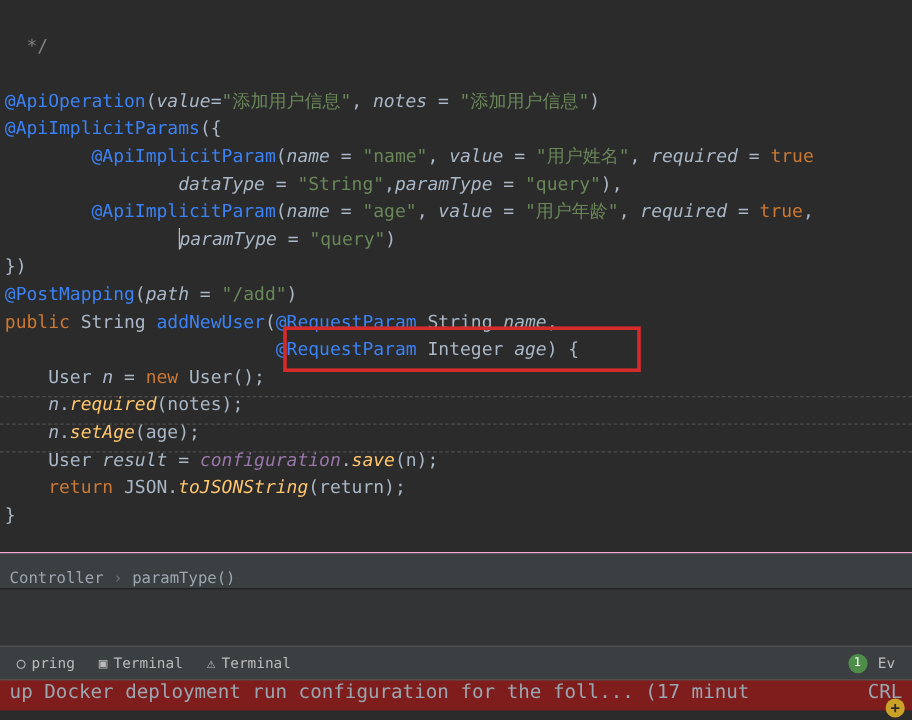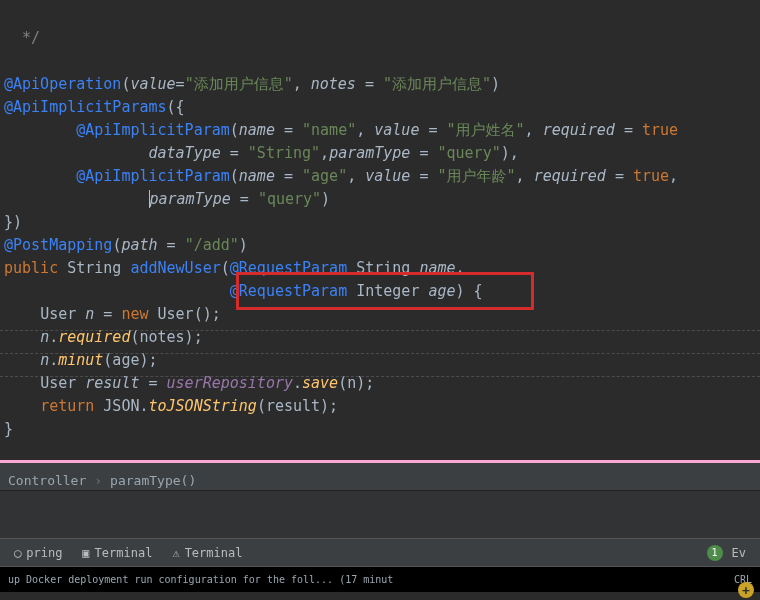--- a/index.html
+++ b/index.html
@@ -46,27 +46,27 @@
     left: 0;
     right: 0;
     height: 1px;
     border-top: 1px dashed #6e6e6e;
     opacity: 0.5;
     pointer-events: none;
   }
 
   .breadcrumb {
     background: #3c3f41;
-    border-top: 3px solid #f9a8d4;
+    border-top: 1px solid #f9a8d4;
     color: #9aa7b0;
     font-size: 13px;
-    padding: 2px 8px;
+    padding: 14px 8px;
     height: 30px;
     display: flex;
-    align-items: flex-end;
+    align-items: flex-start;
   }
   .breadcrumb .sep { margin: 0 8px; color: #6e7377; }
 
   .gap {
     background: #313335;
     height: 48px;
     border-top: 1px solid #222;
   }
 
   .bottom-tabs {
@@ -94,26 +94,25 @@
     border-radius: 50%;
     width: 16px; height: 16px;
     display: inline-flex;
     align-items: center;
     justify-content: center;
     font-size: 10px;
     margin-right: 4px;
   }
 
   .status {
-    background: #000000;
+    background: #7f1d1d;
     border-top: 1px solid #555;
     display: flex;
-    align-items: center;
     height: 26px;
-    font-size: 10px;
+    font-size: 16px;
     color: #9aa7b0;
     padding: 0 8px;
   }
   .status .spacer { flex: 1; }
   .plus-badge {
     position: absolute;
     right: 6px;
     bottom: 2px;
     width: 16px; height: 16px;
     background: #c9a227;
@@ -139,23 +138,23 @@
 <span>        </span><span class="t-ann">@ApiImplicitParam</span><span class="t-punc">(</span><span class="t-id">name</span><span class="t-punc"> = </span><span class="t-str">"name"</span><span class="t-punc">, </span><span class="t-id">value</span><span class="t-punc"> = </span><span class="t-str">"用户姓名"</span><span class="t-punc">, </span><span class="t-id">required</span><span class="t-punc"> = </span><span class="t-kw">true</span>
 <span>                </span><span class="t-id">dataType</span><span class="t-punc"> = </span><span class="t-str">"String"</span><span class="t-punc">,</span><span class="t-id">paramType</span><span class="t-punc"> = </span><span class="t-str">"query"</span><span class="t-punc">),</span>
 <span>        </span><span class="t-ann">@ApiImplicitParam</span><span class="t-punc">(</span><span class="t-id">name</span><span class="t-punc"> = </span><span class="t-str">"age"</span><span class="t-punc">, </span><span class="t-id">value</span><span class="t-punc"> = </span><span class="t-str">"用户年龄"</span><span class="t-punc">, </span><span class="t-id">required</span><span class="t-punc"> = </span><span class="t-kw">true</span><span class="t-punc">,</span>
 <span>                </span><span class="caret"></span><span class="t-id">paramType</span><span class="t-punc"> = </span><span class="t-str">"query"</span><span class="t-punc">)</span>
 <span class="t-punc">})</span>
 <span class="t-ann">@PostMapping</span><span class="t-punc">(</span><span class="t-id">path</span><span class="t-punc"> = </span><span class="t-str">"/add"</span><span class="t-punc">)</span>
 <span class="t-kw">public</span><span> </span><span class="t-type">String</span><span> </span><span class="t-mdef">addNewUser</span><span class="t-punc">(</span><span class="t-ann">@RequestParam</span><span> </span><span class="t-type">String</span><span> </span><span class="t-id">name</span><span class="t-punc">,</span>
 <span>                         </span><span class="t-ann">@RequestParam</span><span> </span><span class="t-type">Integer</span><span> </span><span class="t-id">age</span><span class="t-punc">) {</span>
 <span>    </span><span class="t-type">User</span><span> </span><span class="t-id">n</span><span class="t-punc"> = </span><span class="t-kw">new</span><span> </span><span class="t-type">User</span><span class="t-punc">();</span>
 <span>    </span><span class="t-id">n</span><span class="t-punc">.</span><span class="t-meth">required</span><span class="t-punc">(notes);</span>
-<span>    </span><span class="t-id">n</span><span class="t-punc">.</span><span class="t-meth">minut</span><span class="t-punc">(age);</span>
-<span>    </span><span class="t-type">User</span><span> </span><span class="t-id">result</span><span class="t-punc"> = </span><span class="t-id t-italic" style="color:#9876aa">userRepository</span><span class="t-punc">.</span><span class="t-meth">save</span><span class="t-punc">(n);</span>
-<span>    </span><span class="t-kw">return</span><span> </span><span class="t-type">JSON</span><span class="t-punc">.</span><span class="t-meth">toJSONString</span><span class="t-punc">(result);</span>
+<span>    </span><span class="t-id">n</span><span class="t-punc">.</span><span class="t-meth">setAge</span><span class="t-punc">(age);</span>
+<span>    </span><span class="t-type">User</span><span> </span><span class="t-id">result</span><span class="t-punc"> = </span><span class="t-id t-italic" style="color:#9876aa">configuration</span><span class="t-punc">.</span><span class="t-meth">save</span><span class="t-punc">(n);</span>
+<span>    </span><span class="t-kw">return</span><span> </span><span class="t-type">JSON</span><span class="t-punc">.</span><span class="t-meth">toJSONString</span><span class="t-punc">(return);</span>
 <span class="t-punc">}</span>
 
   <div class="redbox" style="left: 236px; top: 272px; width: 298px; height: 38px;" id="redbox"></div>
   <div class="wavy" style="top:330px"></div>
   <div class="wavy" style="top:353px"></div>
   <div class="wavy" style="top:376px"></div>
 </div>
 
 <div class="breadcrumb">
   <span>Controller</span>

